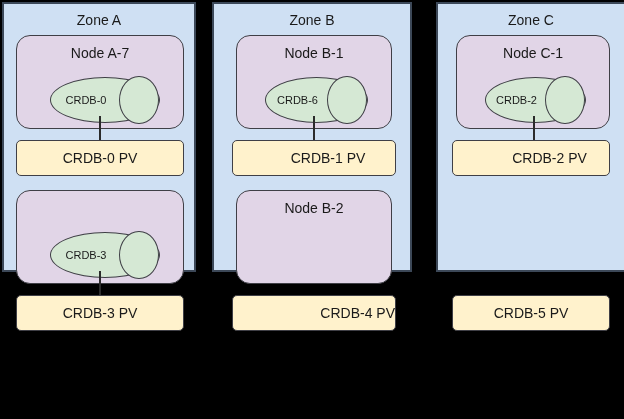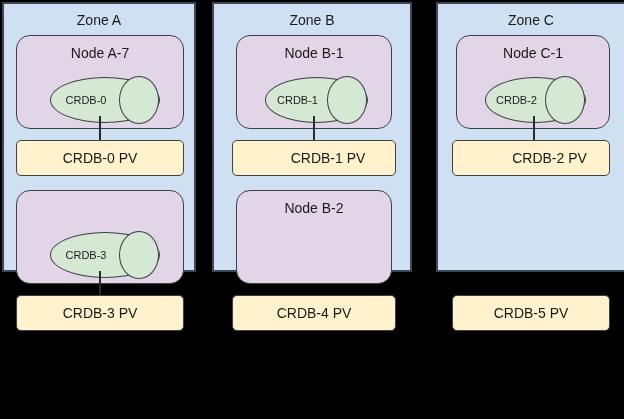--- a/index.html
+++ b/index.html
@@ -165,32 +165,32 @@
   </div>
 
   <div class="zone zone-b">
     <div class="zone-title">Zone B</div>
 
     <div class="node" style="left:22px; top:31px; width:156px; height:94px;">
       <div class="node-label">Node B-1</div>
       <div class="cyl" style="left:28px; top:41px; width:103px; height:46px;">
         <div class="cyl-body"></div>
         <div class="cyl-cap"></div>
-        <div class="cyl-label">CRDB-1</div>
+        <div class="cyl-label">CRDB-6</div>
       </div>
     </div>
     <div class="connector" style="left:99px; top:112px; height:25px;"></div>
     <div class="pv" style="left:18px; top:136px; width:164px; height:36px;padding-left:28px;">
       <span class="pv-label">CRDB-1 PV</span>
     </div>
 
     <div class="node" style="left:22px; top:186px; width:156px; height:94px;">
       <div class="node-label">Node B-2</div>
     </div>
-    <div class="pv" style="left:18px; top:291px; width:164px; height:36px;">
+    <div class="pv" style="left:18px; top:291px; width:164px; height:36px;justify-content:flex-end;">
       <span class="pv-label">CRDB-4 PV</span>
     </div>
   </div>
 
   <div class="zone zone-c">
     <div class="zone-title">Zone C</div>
 
     <div class="node" style="left:18px; top:31px; width:154px; height:94px;">
       <div class="node-label">Node C-1</div>
       <div class="cyl" style="left:28px; top:41px; width:101px; height:46px;">

